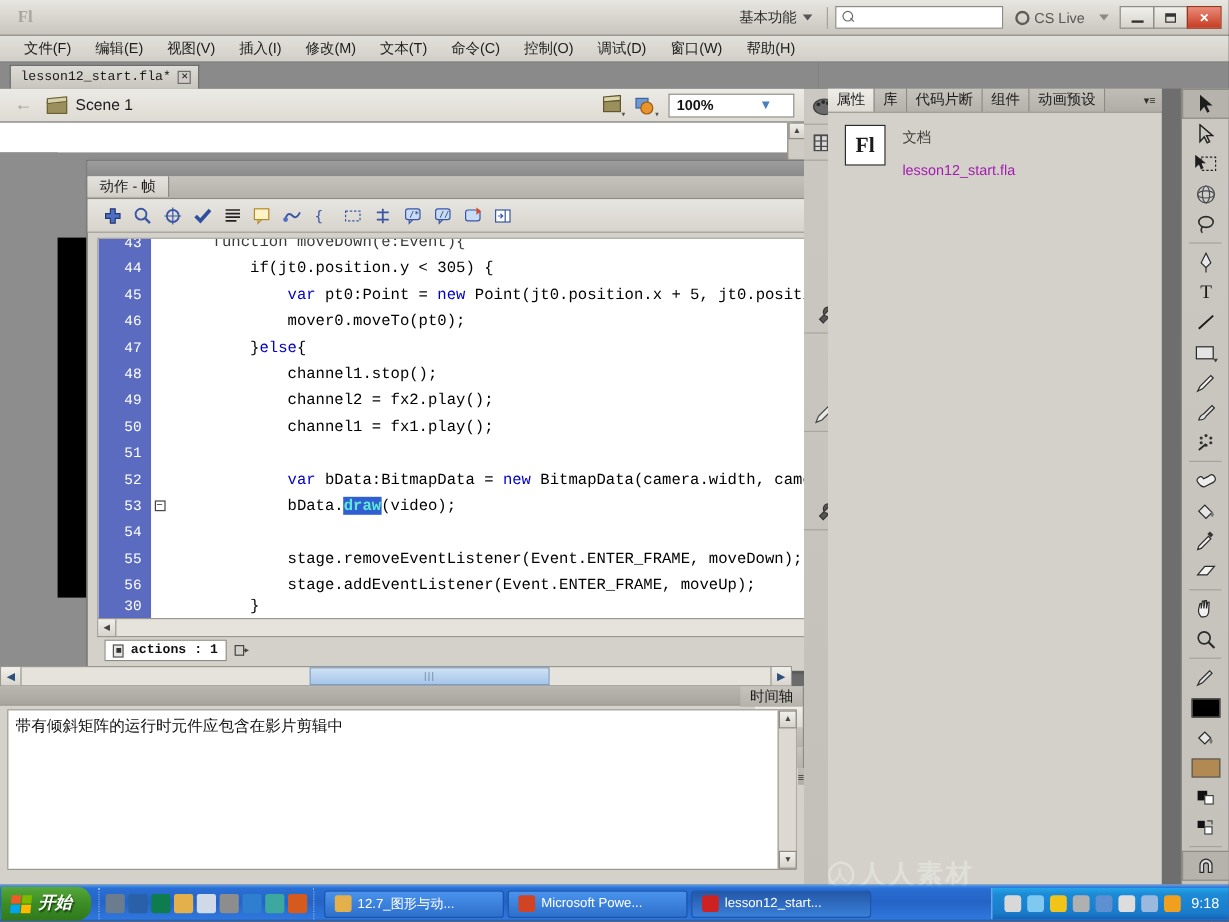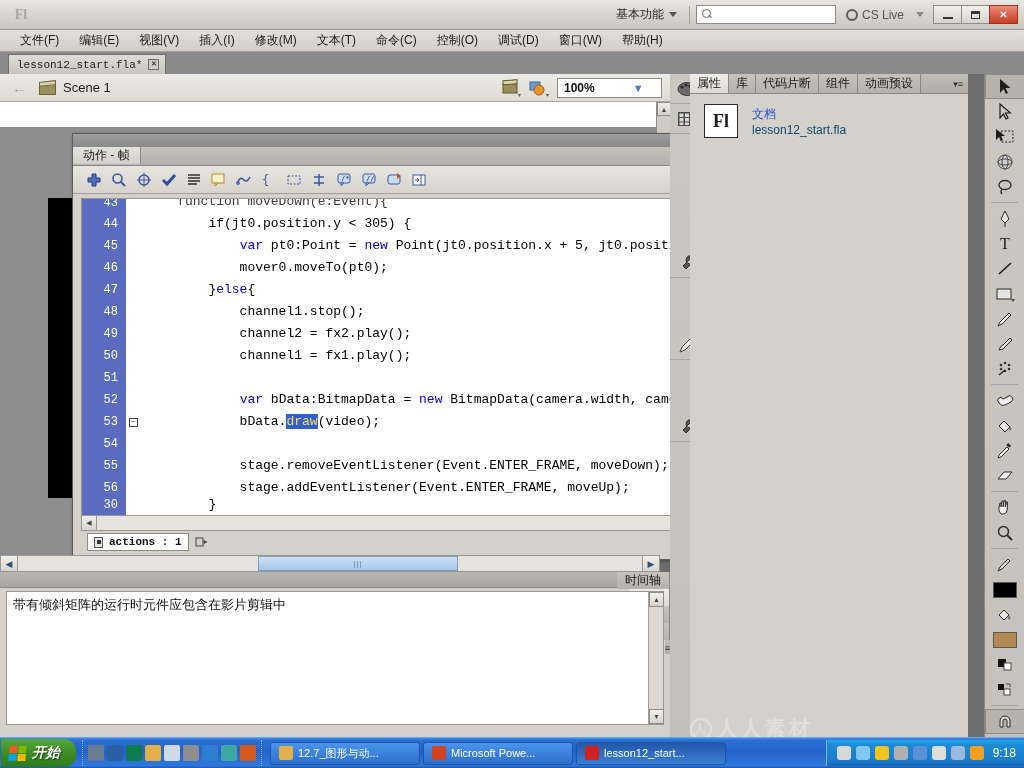--- a/index.html
+++ b/index.html
@@ -240,21 +240,21 @@
     display: inline-block; width: 9px; height: 9px; border: 1px solid #444;
     background: #fff; line-height: 7px; font-size: 9px; text-align: center;
   }
   .codearea {
     flex: 1; font-family: "Liberation Mono", monospace; font-size: 13px;
     color: #000; overflow: hidden; position: relative; background: #fff;
     white-space: pre;
   }
   .codearea div { height: 22px; line-height: 22px; padding-left: 6px; }
   .kw { color: #0000c8; }
-  .sel-token { background: #2f5fd0; color: #fde047; }
+  .sel-token { background: #2f5fd0; color: #5eead4; font-weight: bold; }
   .code-vscroll {
     width: 15px; background: #ddd9d2; border-left: 1px solid #a09d96;
     flex-shrink: 0; position: relative;
   }
   .cvs-arrow {
     width: 15px; height: 15px; background: linear-gradient(to bottom,#f0efea,#d6d3cc);
     border: 1px solid #8f8c85; display: flex; align-items: center;
     justify-content: center; font-size: 7px; color: #444;
   }
   .cvs-thumb {
@@ -374,22 +374,22 @@
                    display:flex; align-items:center; justify-content:flex-end; padding-right:5px;}
   .prop-body { background: #d4d1ca; height: 643px; padding: 10px 0 0 0; }
   .doc-row { display: flex; align-items: flex-start; padding-left: 14px; gap: 14px; }
   .fl-doc-icon {
     width: 34px; height: 34px; background: #fff; border: 1px solid #2b2b2b;
     display: flex; align-items: center; justify-content: center;
     font-family: "Liberation Serif", serif; font-size: 18px; color: #1b1b1b;
     font-weight: 600;
   }
   .doc-meta { padding-top: 2px; }
-  .doc-kind { font-size: 12px; color: #1d4ed8; }
-  .doc-file { font-size: 12px; color: #0c4a6e; margin-top: 0; }
+  .doc-kind { font-size: 12px; color: #404040; }
+  .doc-file { font-size: 12px; color: #a21caf; margin-top: 12px; }
   .tools-col {
     position: absolute; left: 314px; top: 0; width: 40px; height: 663px;
     background: linear-gradient(to bottom,#cbc8c1,#c5c2bb);
     border-left: 1px solid #8a8780;
   }
   .tool-btn {
     width: 40px; height: 25px; display: flex; align-items: center; justify-content: center;
     position: relative;
   }
   .tool-btn.sel { background: #b6b3ac; border: 1px solid #8e8b84; }

